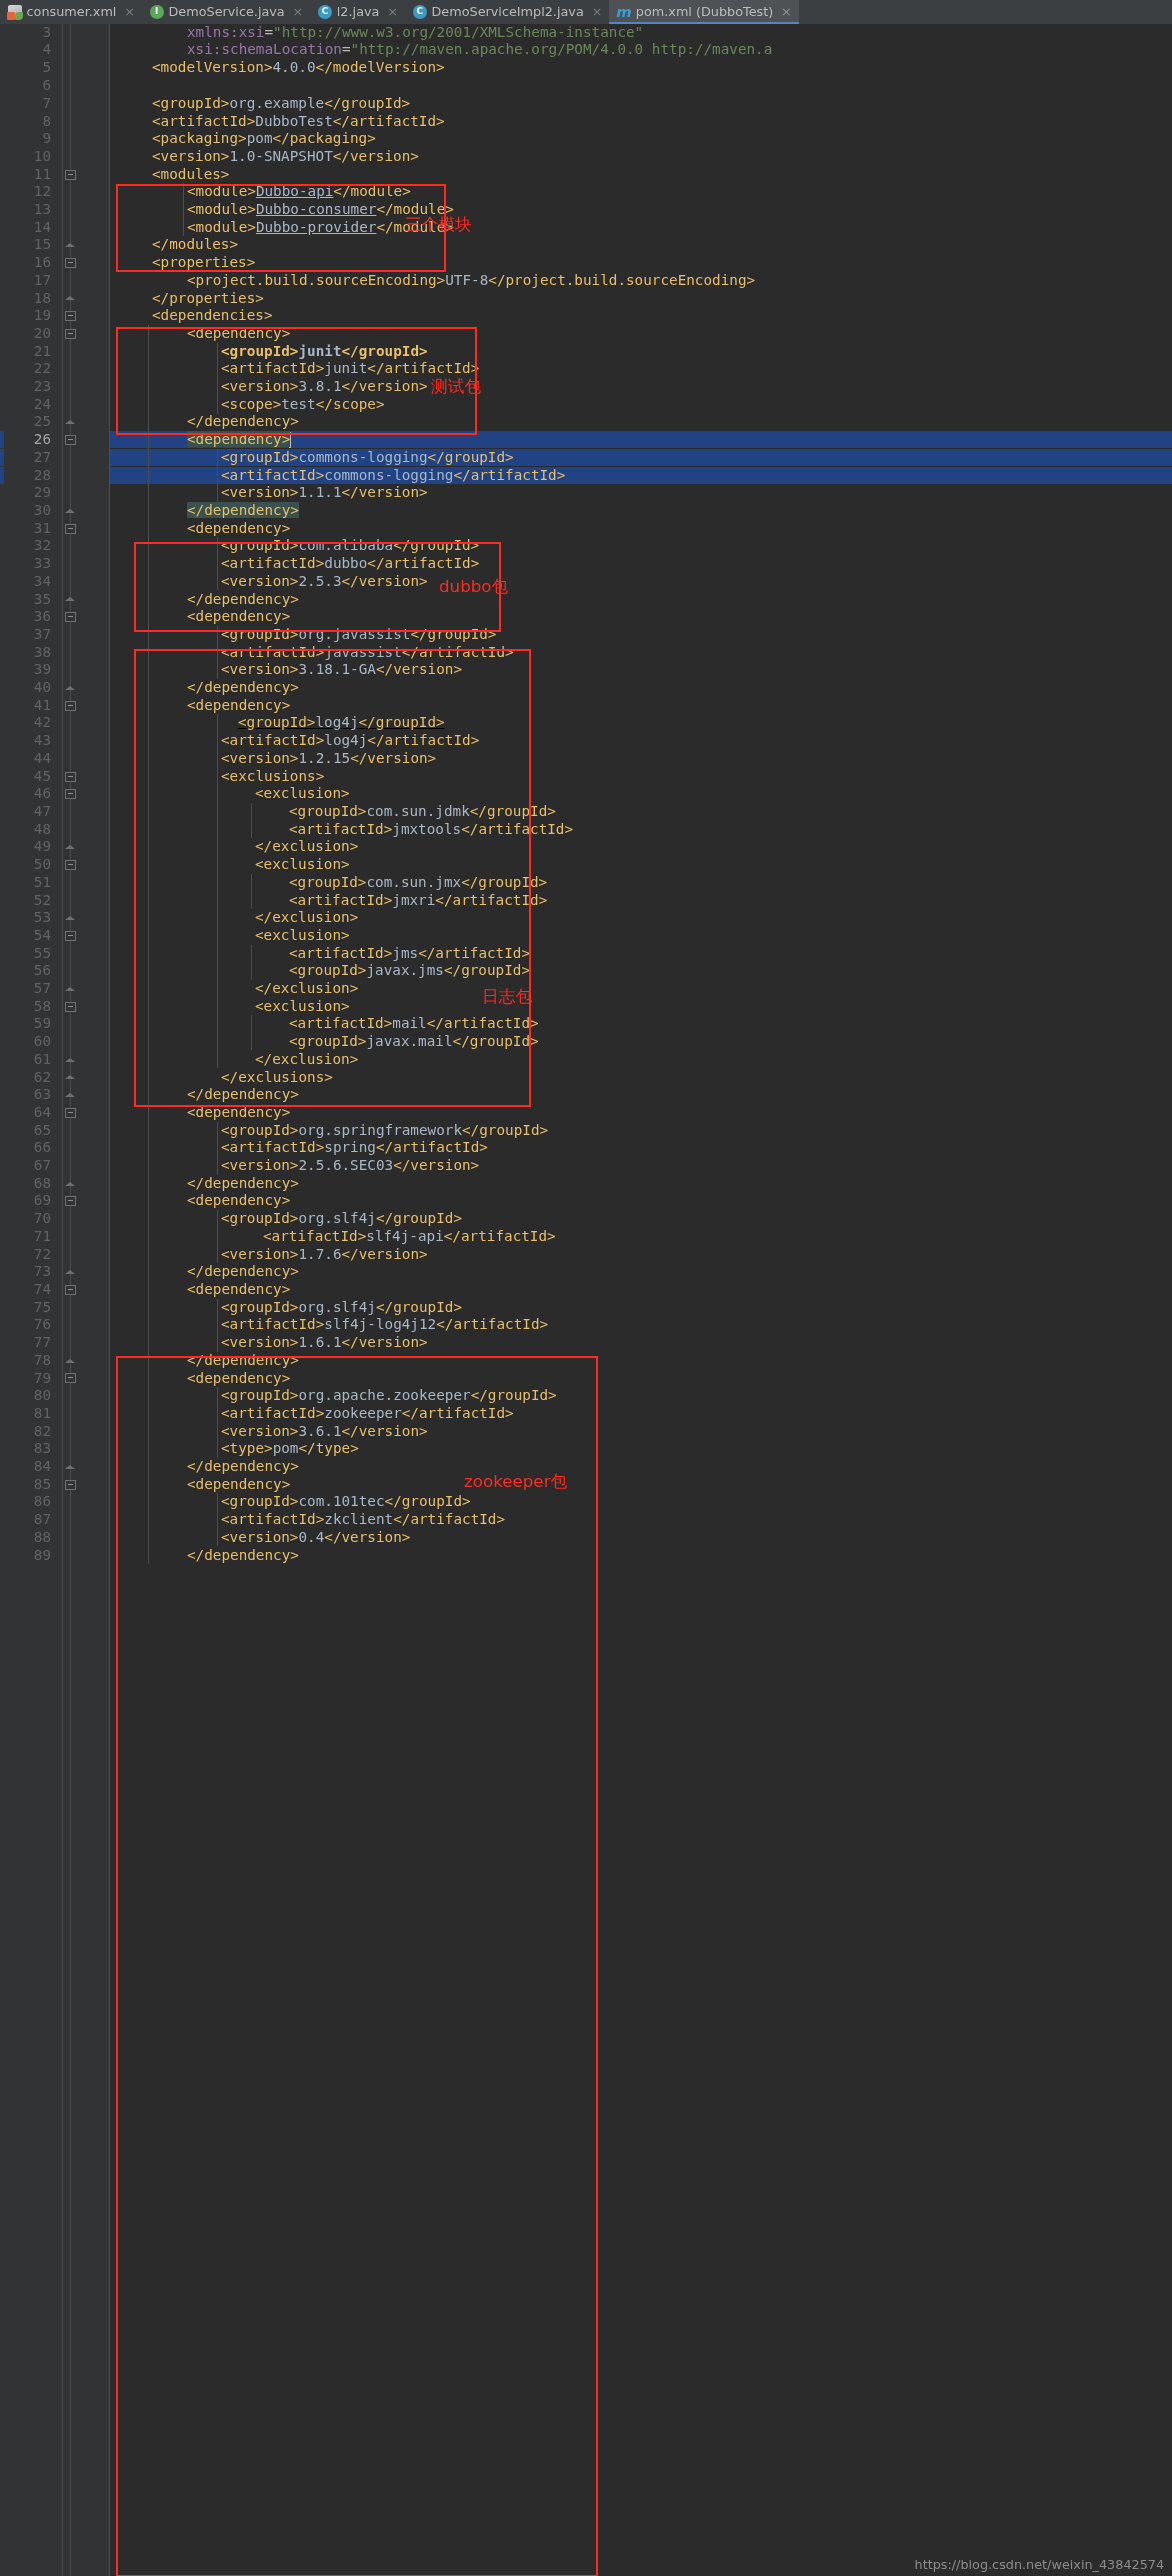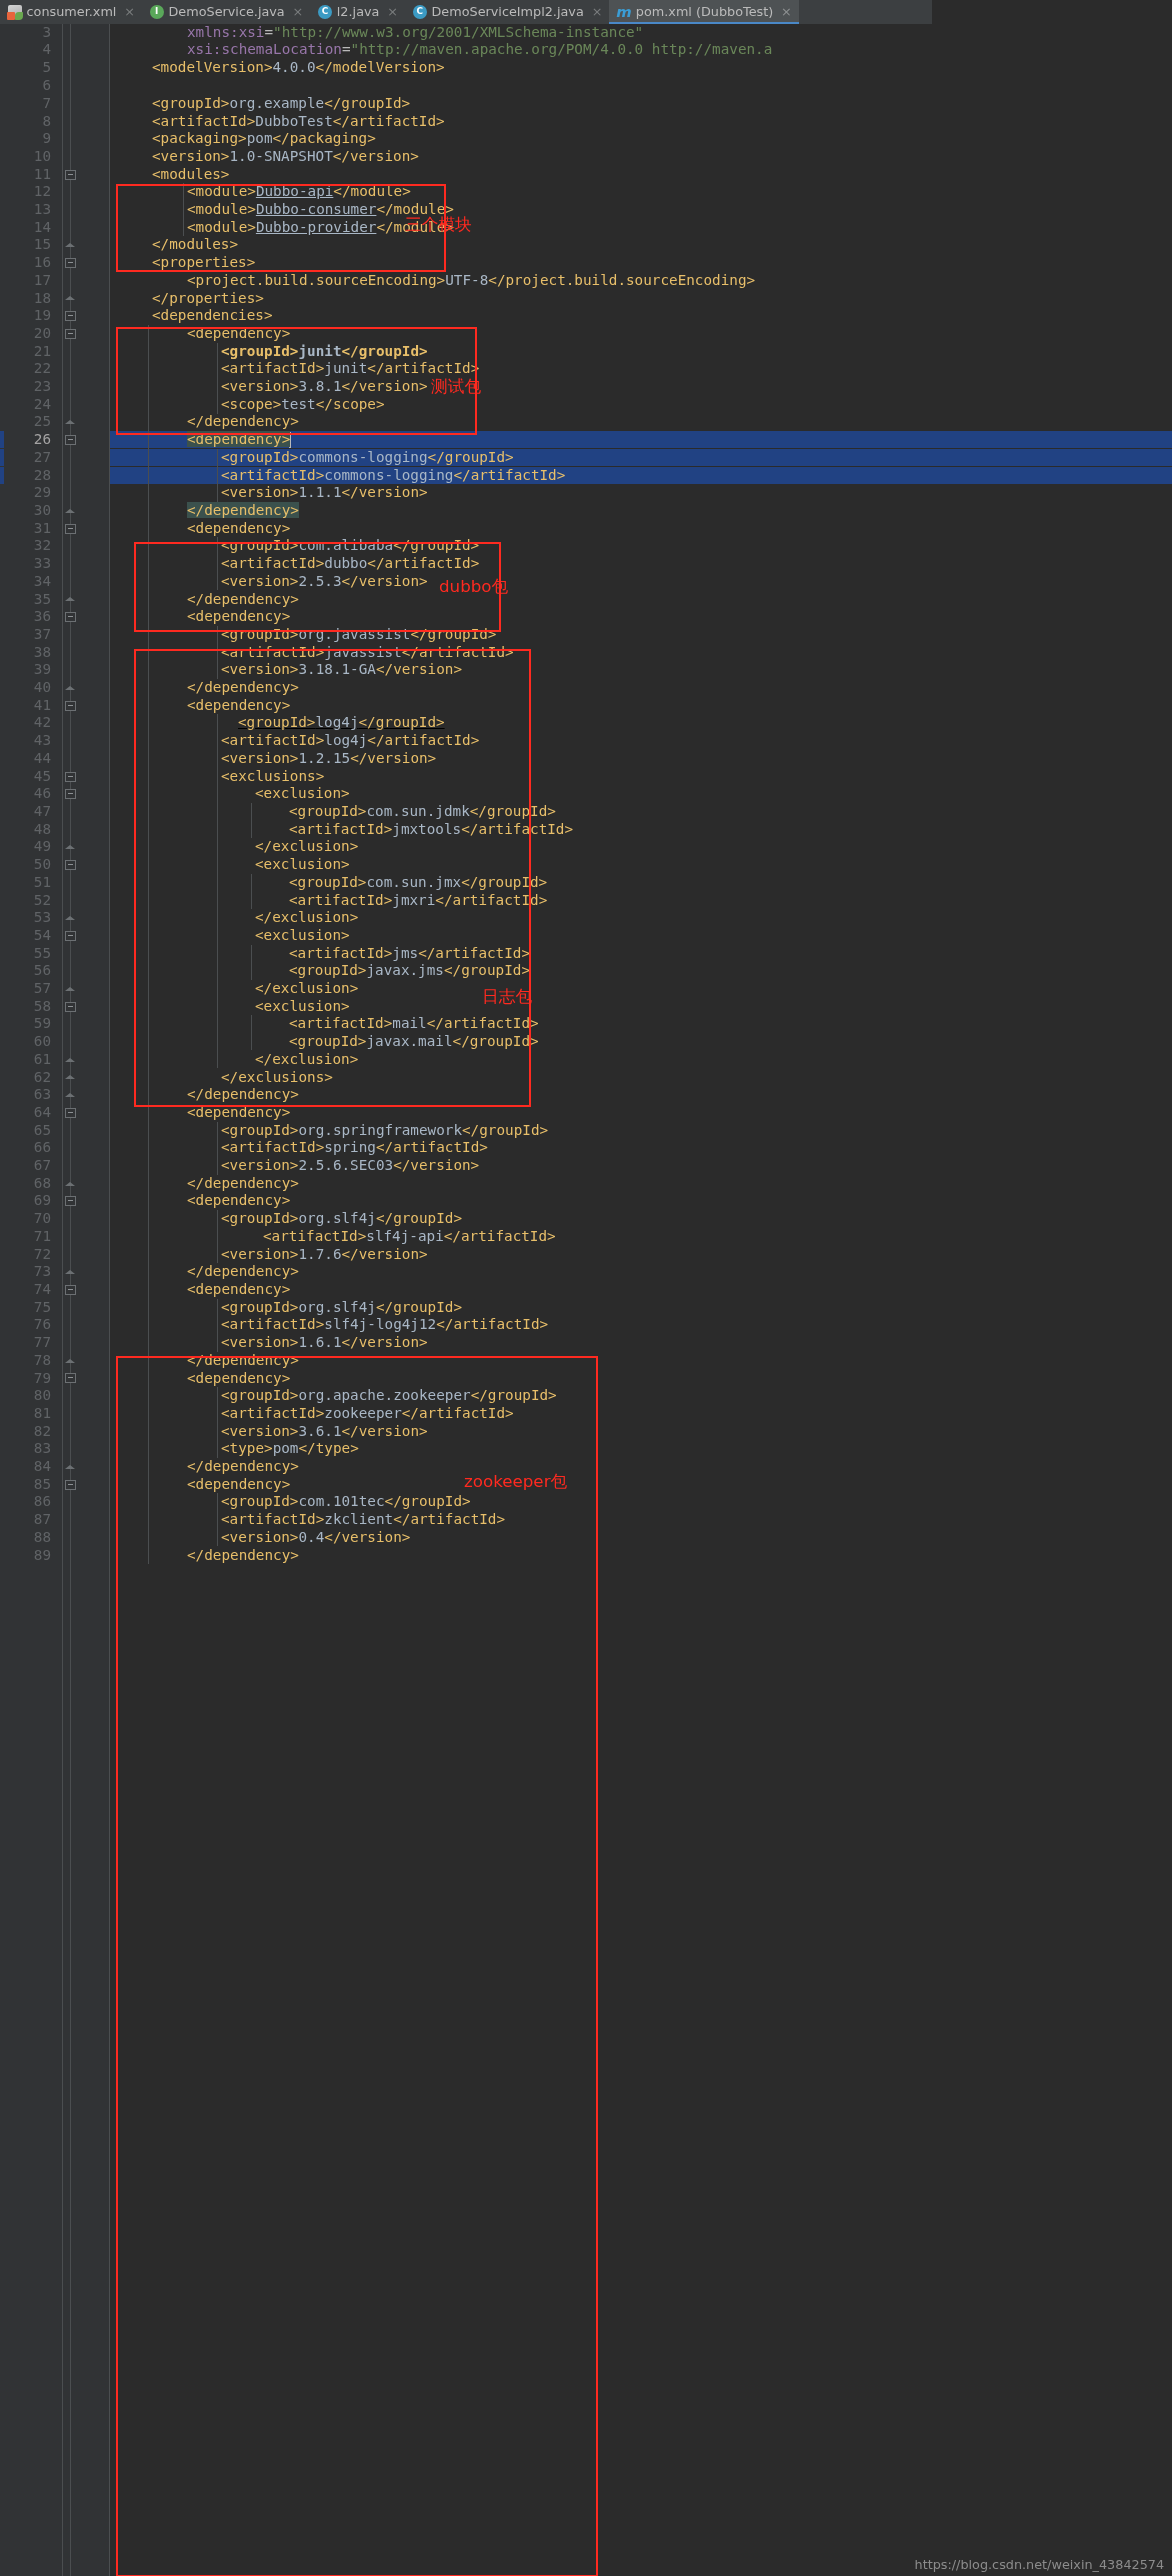--- a/index.html
+++ b/index.html
@@ -3,21 +3,21 @@
 <meta charset="utf-8">
 <style>
   html,body{margin:0;padding:0;background:#2b2b2b;}
   body{
     width:1172px;height:2576px;position:relative;overflow:hidden;
     font-family:"DejaVu Sans Mono","Liberation Mono",monospace;
   }
 
   
   #tabbar{
-    position:absolute;left:0;top:0;width:932px;height:23.6px;
+    position:absolute;left:0;top:0;width:1172px;height:23.6px;
     background:#3c3f41;display:flex;align-items:stretch;
     font-family:"DejaVu Sans","Liberation Sans",sans-serif;
     z-index:40;
   }
   .tab{
     display:flex;align-items:center;gap:4.9px;
     padding:0 6.9px 0 7.9px;height:23.6px;box-sizing:border-box;
     color:#bbbbbb;font-size:12.8px;white-space:nowrap;position:relative;
   }
   .tab.active{background:#4e5254;}

